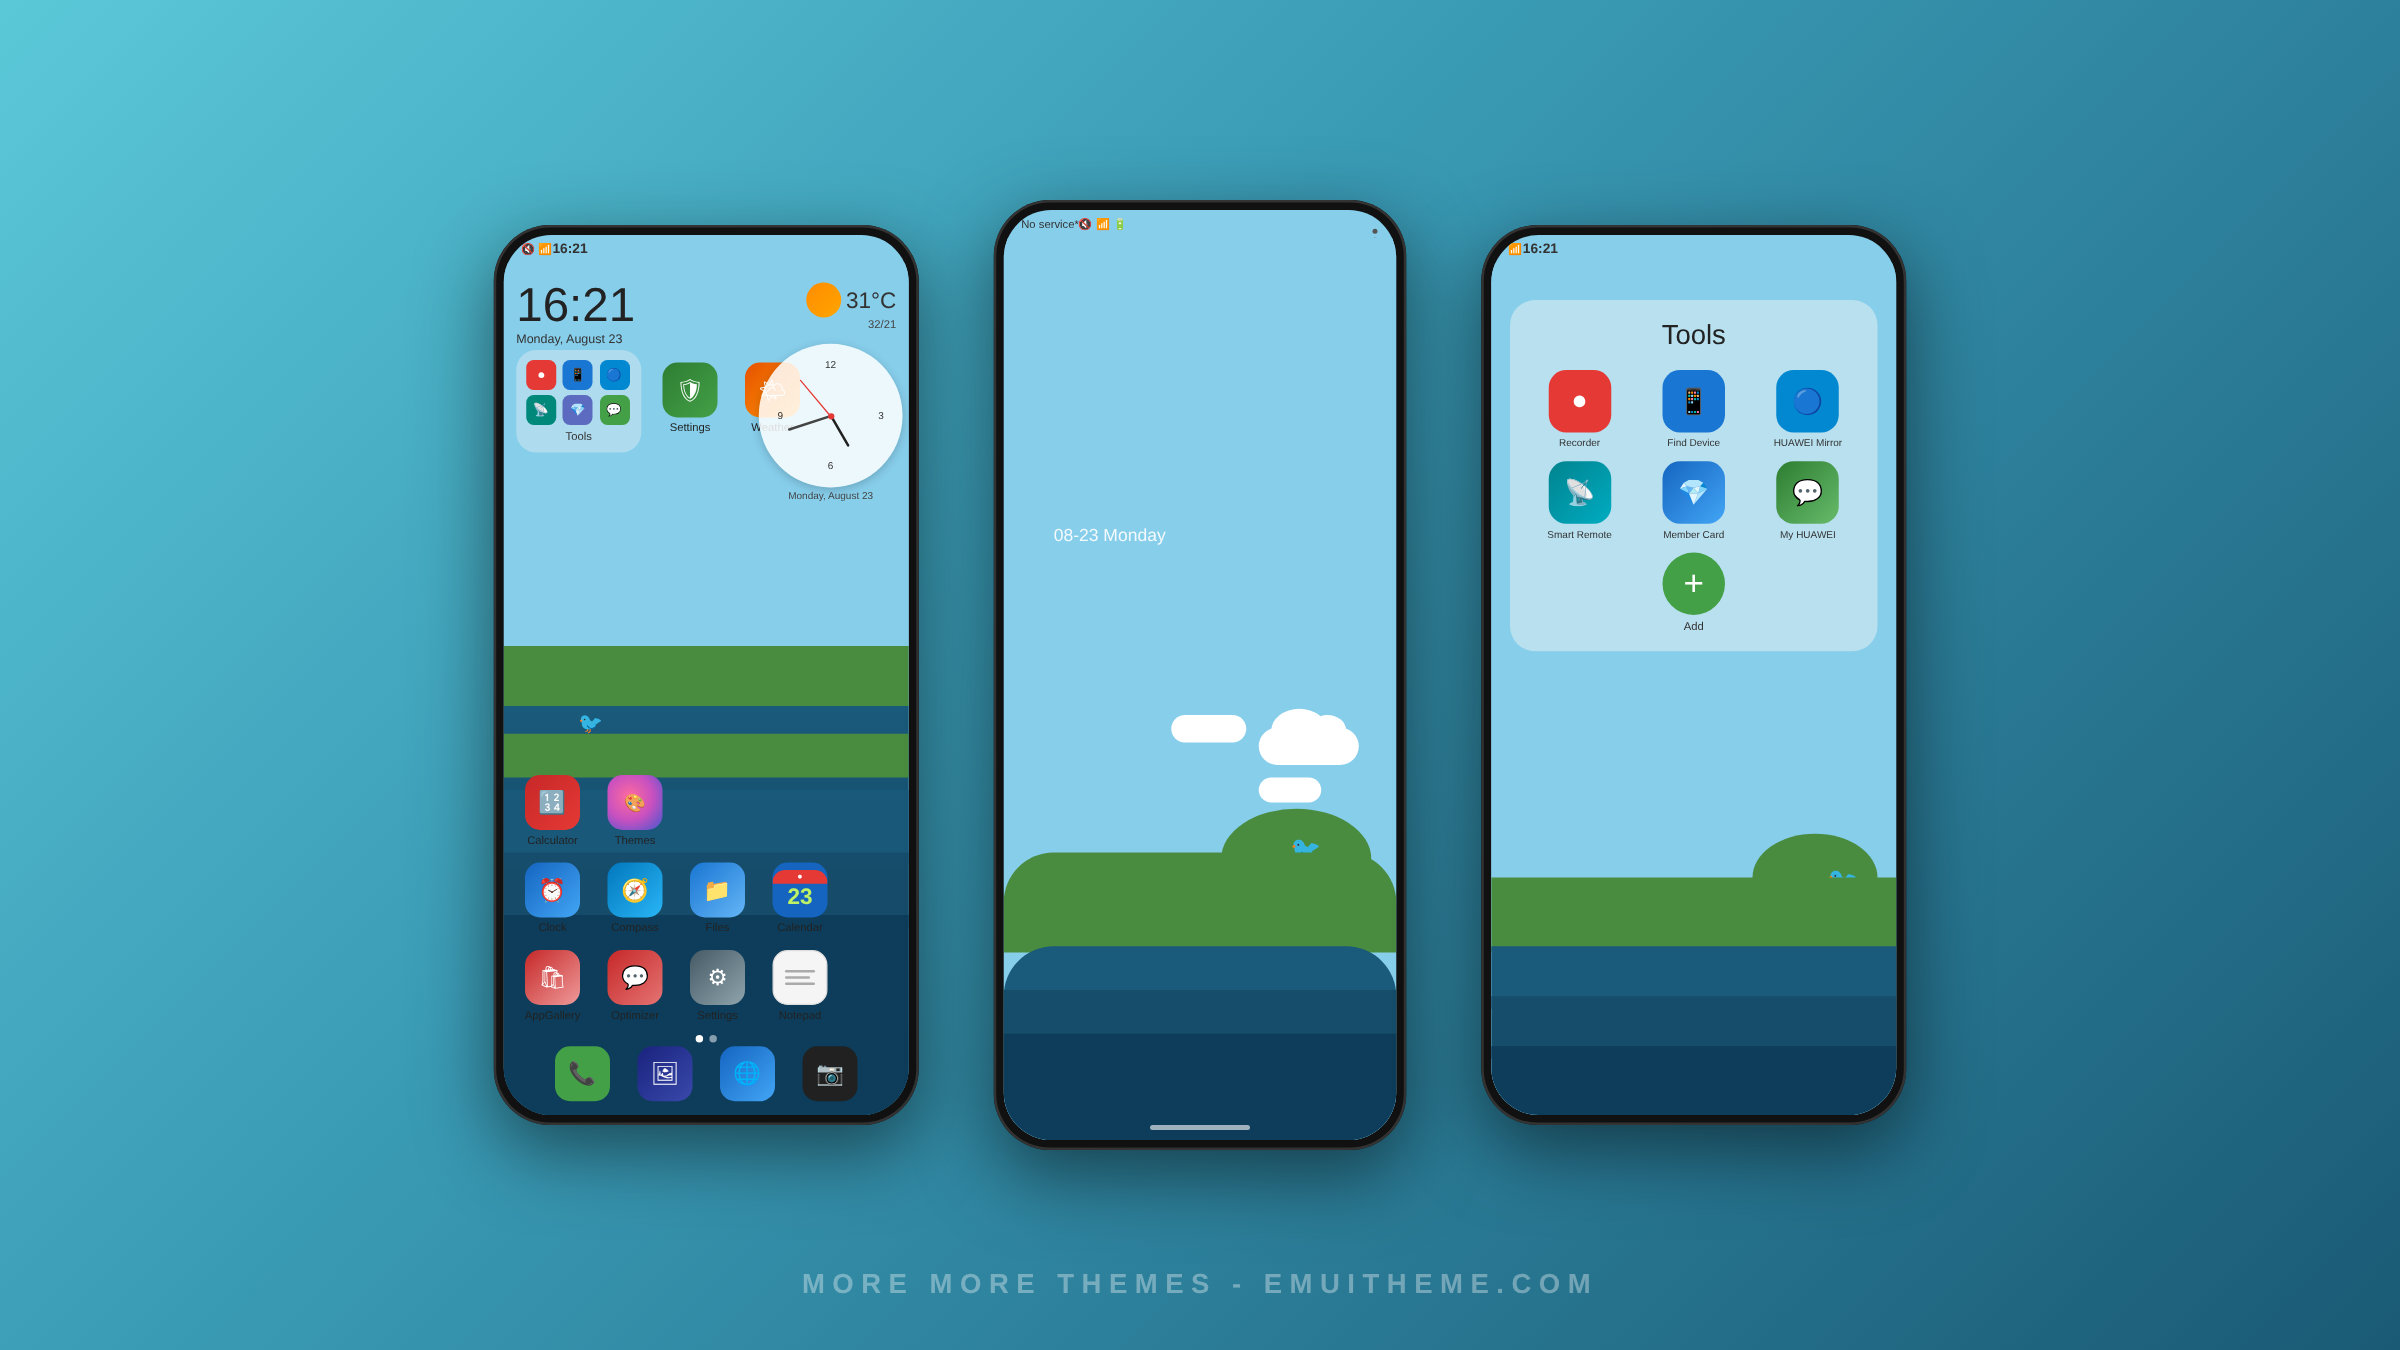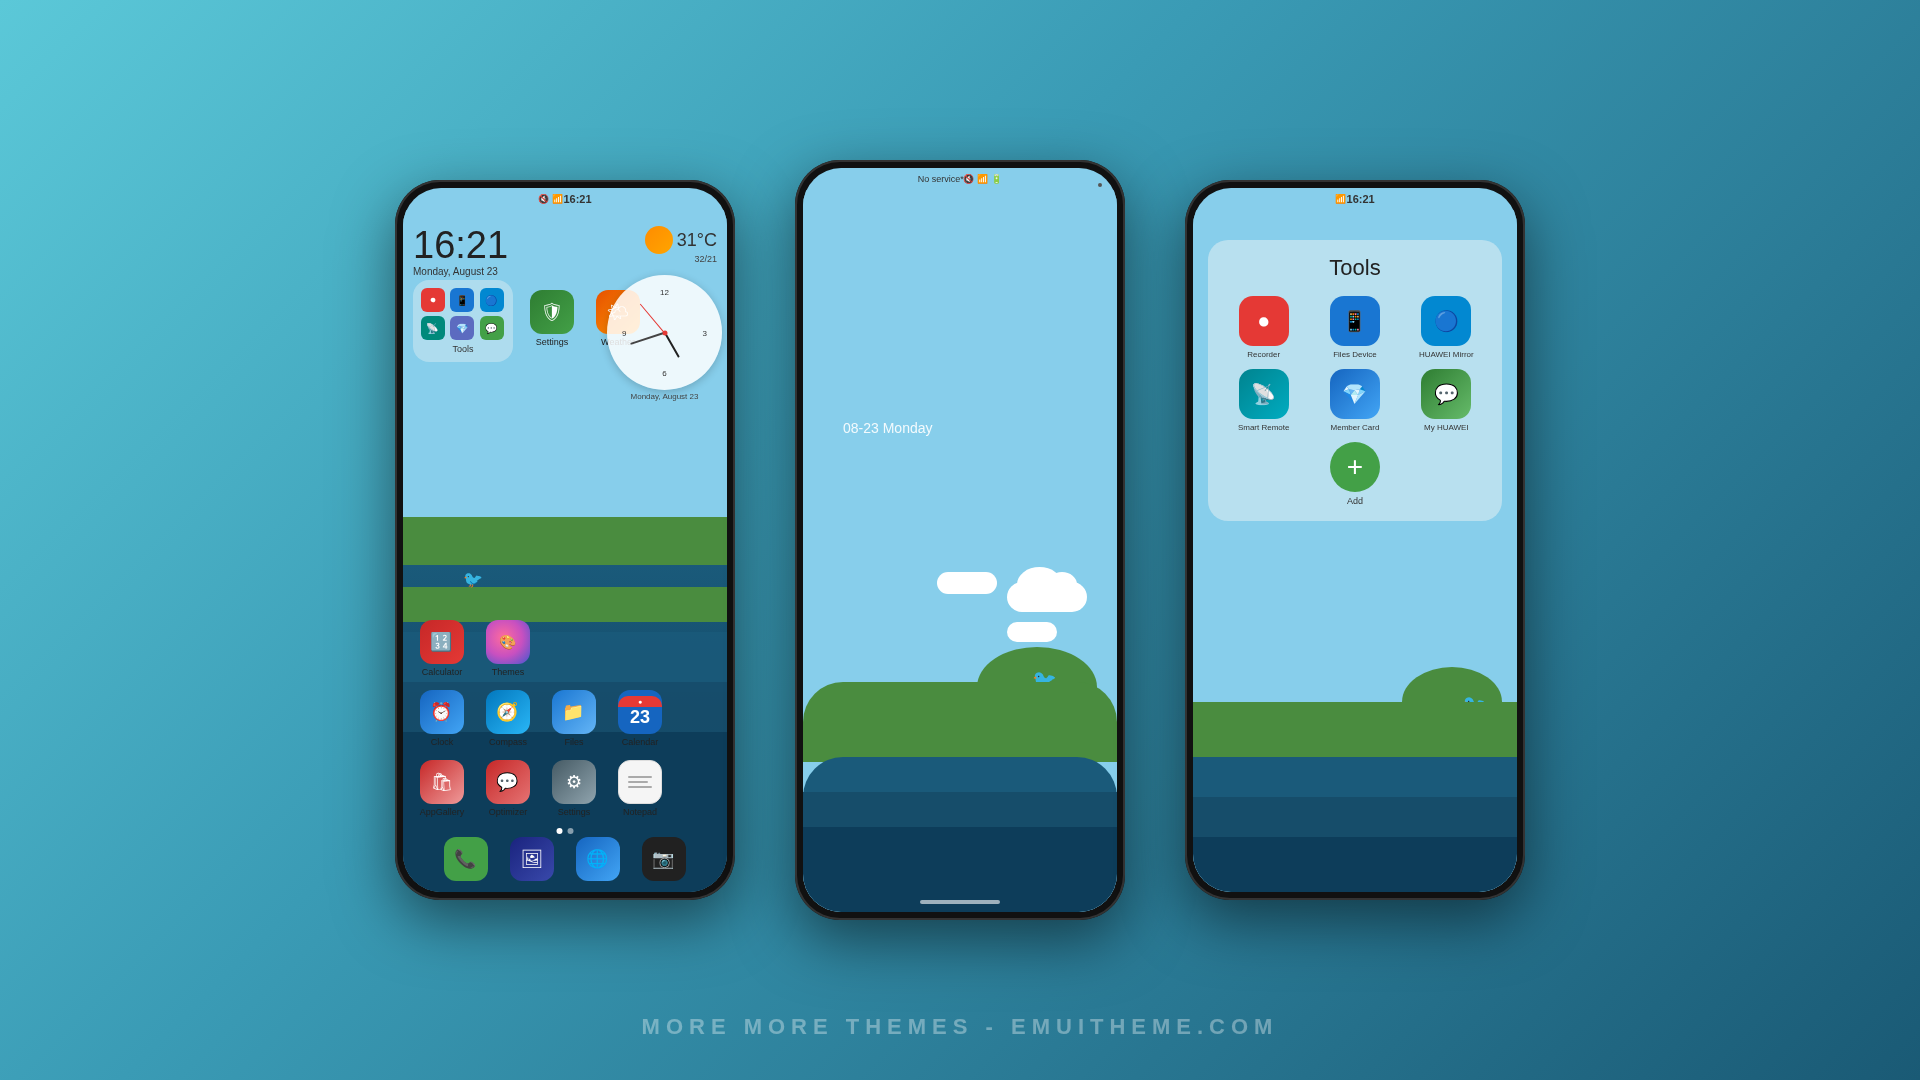--- a/index.html
+++ b/index.html
@@ -53,21 +53,21 @@
       overflow: hidden;
     }
 
     .phone-1 .phone-screen { top: 8px; left: 8px; right: 8px; bottom: 8px; background: #87ceeb; }
     .phone-2 .phone-screen { top: 8px; left: 8px; right: 8px; bottom: 8px; background: #87ceeb; }
     .phone-3 .phone-screen { top: 8px; left: 8px; right: 8px; bottom: 8px; background: #87ceeb; }
 
     
     .status-bar {
       display: flex;
-      justify-content: center;
+      justify-content: flex-start;
       align-items: center;
       padding: 6px 14px;
       font-size: 10px;
       color: #333;
       height: 22px;
     }
     .status-bar .time { font-weight: bold; font-size: 11px; }
 
     
     .phone1-content {
@@ -552,21 +552,21 @@
             <div class="app-icon ai-compass">🧭</div>
             <span class="app-label">Compass</span>
           </div>
           <div class="app-item">
             <div class="app-icon ai-files">📁</div>
             <span class="app-label">Files</span>
           </div>
           <div class="app-item">
             <div class="app-icon" style="padding:0;overflow:hidden;background:#1565c0;flex-direction:column;font-size:9px;">
               <div style="background:#e53935;width:100%;text-align:center;font-size:7px;padding:2px 0;border-radius:10px 10px 0 0;">●</div>
-              <div style="font-size:18px;font-weight:bold;color:#ffffff;line-height:1.2;">23</div>
+              <div style="font-size:18px;font-weight:bold;color:#bef264;line-height:1.2;">23</div>
             </div>
             <span class="app-label">Calendar</span>
           </div>
         </div>
 
         <div class="p1-app-row p1-row3">
           <div class="app-item">
             <div class="app-icon ai-appgallery">🛍</div>
             <span class="app-label">AppGallery</span>
           </div>
@@ -688,21 +688,21 @@
 
           <div class="p3-icon-grid">
 
             <div class="p3-app-item">
               <div class="p3-app-icon ai-recorder">⏺</div>
               <span class="p3-app-label">Recorder</span>
             </div>
 
             <div class="p3-app-item">
               <div class="p3-app-icon ai-finddevice">📱</div>
-              <span class="p3-app-label">Files Device</span>
+              <span class="p3-app-label">Find Device</span>
             </div>
 
             <div class="p3-app-item">
               <div class="p3-app-icon ai-huaweimirror">🔵</div>
               <span class="p3-app-label">HUAWEI Mirror</span>
             </div>
 
             <div class="p3-app-item">
               <div class="p3-app-icon ai-smartremote">📡</div>
               <span class="p3-app-label">Smart Remote</span>

